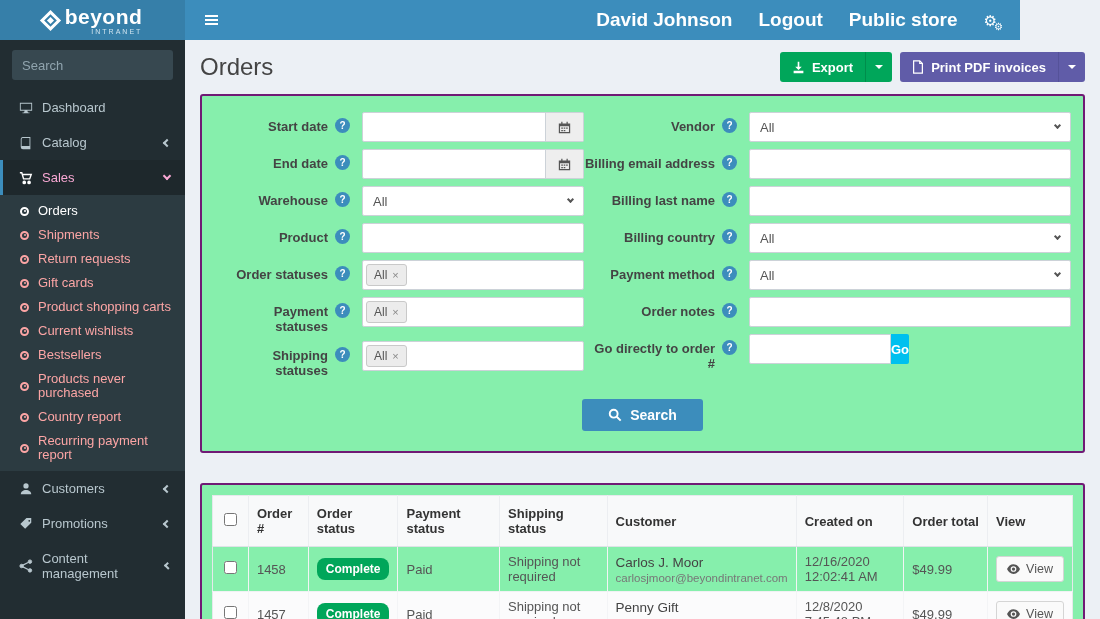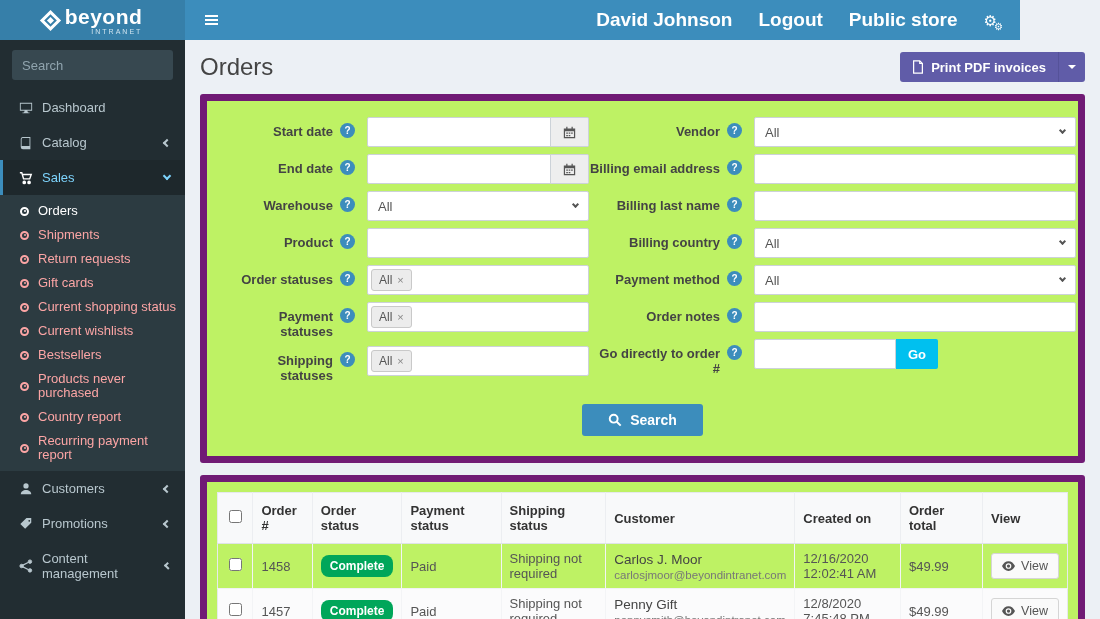--- a/index.html
+++ b/index.html
@@ -25,21 +25,21 @@
 
   
   .sidebar { position:absolute; left:0; top:40px; width:185px; height:579px; background:#222d32; overflow:hidden; }
   .side-search { margin:10px 12px; background:#374850; border-radius:3px; display:flex; align-items:center; height:30px; }
   .side-search input { flex:1; background:transparent; border:0; outline:0; color:#ccc; padding:0 10px; font-size:13px; font-family:inherit; }
   .side-search input::placeholder { color:#90a4ae; }
   ul.menu { list-style:none; }
   .m-item { display:flex; align-items:center; gap:9px; padding:10px 15px; color:#b8c7ce; cursor:pointer; border-left:3px solid transparent; font-size:13px; }
   .m-item .mi { width:15px; display:inline-flex; justify-content:center; color:#b8c7ce; flex:0 0 15px; }
   .m-item .spacer { flex:1; }
-  .m-item.active { background:#1e282c; border-left-color:#3c8dbc; color:#7dd3fc; }
+  .m-item.active { background:#1e282c; border-left-color:#3c8dbc; color:#f9a8d4; }
   .m-item.active .mi { color:#fff; }
   .submenu { list-style:none; background:#2c3b41; padding:4px 0; }
   .sm-item { display:flex; align-items:center; gap:9px; padding:5px 5px 5px 20px; color:#fca5a5; cursor:pointer; font-size:13px; line-height:14px; }
   .sm-item.sm-active { color:#fff; }
   .dot { width:9px; height:9px; border:2px solid currentColor; border-radius:50%; position:relative; flex:0 0 9px; }
   .dot::after { content:""; position:absolute; left:1.5px; top:1.5px; width:2px; height:2px; background:currentColor; border-radius:50%; }
   .chev { display:inline-block; width:6px; height:6px; border-right:2px solid currentColor; border-bottom:2px solid currentColor; }
   .chev.left { transform:rotate(135deg); }
   .chev.down { transform:rotate(45deg); margin-top:-3px; }
 
@@ -49,21 +49,21 @@
   .content-head h1 { font-size:24px; font-weight:normal; color:#444; }
   .head-actions { display:flex; gap:8px; }
   .btn-group { display:flex; border-radius:3px; overflow:hidden; }
   .btn { border:0; color:#fff; font-family:inherit; font-size:13px; font-weight:bold; padding:0 12px; height:30px; display:inline-flex; align-items:center; gap:7px; cursor:pointer; }
   .green .btn-main { background:#00a65a; }
   .green .btn-caret { background:#00a65a; border-left:1px solid #008d4c; padding:0 9px; }
   .purple .btn-main { background:#605ca8;justify-content:flex-end; }
   .purple .btn-caret { background:#605ca8; border-left:1px solid #555299; padding:0 9px; }
   .caret { width:0; height:0; border-left:4px solid transparent; border-right:4px solid transparent; border-top:4px solid #fff; }
 
-  .card { background:#bef264; border:7px solid #701a75; border-radius:3px; margin:6px 15px 12px; }
+  .card { background:#86efac; border:2px solid #701a75; border-radius:3px; margin:6px 15px 30px; }
   .filter-card { padding:16px 18px 10px; }
   .filter-cols { display:flex; }
   .fcol-left { width:47%; }
   .fcol-right { flex:1; }
   .frow { display:flex; align-items:flex-start; margin-bottom:7px; }
   .flabel { position:relative; text-align:right; font-weight:bold; color:#444; padding-right:22px; padding-top:7px; line-height:15px; }
   .fcol-left .flabel { width:130px; }
   .fcol-right .flabel { width:153px; }
   .help { position:absolute; right:0; top:6px; width:15px; height:15px; border-radius:50%; background:#3c8dbc; color:#fff; font-size:10px; font-weight:bold; display:flex; align-items:center; justify-content:center; cursor:pointer; }
   .ffield { margin-left:12px; }
@@ -74,21 +74,21 @@
   .input-group { display:flex; }
   .input-group .tbox { flex:1; border-radius:2px 0 0 2px; }
   .addon { width:38px; border:1px solid #ccd2d8; border-left:0; background:#eee; display:flex; align-items:center; justify-content:center; color:#555; border-radius:0 2px 2px 0; cursor:pointer; }
   .selectbox { display:flex; align-items:center; justify-content:space-between; padding:0 10px; color:#555; cursor:pointer; }
   .selectbox .chev { width:5px; height:5px; border-color:#555; }
   .msbox { display:flex; align-items:center; padding:2px 3px; cursor:text; }
   .chip { background:#ececec; border:1px solid #c9c9c9; border-radius:3px; padding:3px 7px; font-size:12px; color:#555; display:inline-flex; align-items:center; gap:5px; }
   .chip .x { color:#888; cursor:pointer; font-size:11px; }
   .go-group { display:flex; }
   .go-group .tbox { width:142px; border-radius:2px 0 0 2px; }
-  .go-btn { background:#00c0ef; color:#fff; border:0; font-family:inherit; font-weight:bold; font-size:13px; padding:0 12px; height:30px; border-radius:0 2px 2px 0; cursor:pointer; }
+  .go-btn { background:#00c0ef; color:#fff; border:0; font-family:inherit; font-weight:bold; font-size:13px; padding:0 0; height:30px; border-radius:0 2px 2px 0; cursor:pointer; }
   .search-row { text-align:center; padding:14px 0 10px; }
   .search-btn { background:#3c8dbc; color:#fff; border:0; border-radius:3px; font-family:inherit; font-size:14px; font-weight:bold; padding:0 26px; height:32px; display:inline-flex; align-items:center; gap:8px; cursor:pointer; }
 
   
   .table-card { padding:10px; }
   .grid { width:100%; border-collapse:collapse; border:1px solid #e6e9ec; }
   .grid th { background:#f8f9fa; font-weight:bold; color:#333; text-align:left; padding:10px 8px; border-bottom:1px solid #dfe3e7; border-left:1px solid #eceef1; font-size:13px; }
   .grid td { padding:7px 8px; color:#555; border-bottom:1px solid #f0f2f4; border-left:1px solid #f3f4f6; vertical-align:middle; font-size:13px; }
   .grid th:first-child, .grid td:first-child { border-left:0; text-align:center; width:36px; }
   .grid tbody tr:nth-child(even) { background:#fbfbfc; }
@@ -177,21 +177,21 @@
           <li class="sm-item">
               <span class="dot"></span>
               <span>Return requests</span>
             </li>
           <li class="sm-item">
               <span class="dot"></span>
               <span>Gift cards</span>
             </li>
           <li class="sm-item">
               <span class="dot"></span>
-              <span>Current shopping status</span>
+              <span>Product shopping carts</span>
             </li>
           <li class="sm-item">
               <span class="dot"></span>
               <span>Current wishlists</span>
             </li>
           <li class="sm-item">
               <span class="dot"></span>
               <span>Bestsellers</span>
             </li>
           <li class="sm-item">
@@ -248,20 +248,32 @@
         <span class="spacer"></span>
       </li>
 
     </ul>
   </aside>
 
   <main class="content">
     <div class="content-head">
       <h1>Orders</h1>
       <div class="head-actions">
+        <div class="btn-group green">
+          <button class="btn btn-main">
+            <svg class="icon" width="13" height="13" viewBox="0 0 16 16" fill="#fff">
+                <path d="M7 1h2v6h3L8 11 4 7h3V1z"></path>
+                <path d="M2 12h12v3H2z"></path>
+              </svg>
+            <span>Export</span>
+          </button>
+          <button class="btn btn-caret">
+              <span class="caret"></span>
+            </button>
+        </div>
         <div class="btn-group purple">
           <button class="btn btn-main">
             <svg class="icon" width="12" height="14" viewBox="0 0 12 16" fill="none" stroke="#fff" stroke-width="1.4">
                 <path d="M1 1h7l3 3v11H1z"></path>
                 <path d="M8 1v3h3"></path>
               </svg>
             <span>Print PDF invoices</span>
           </button>
           <button class="btn btn-caret">
               <span class="caret"></span>

